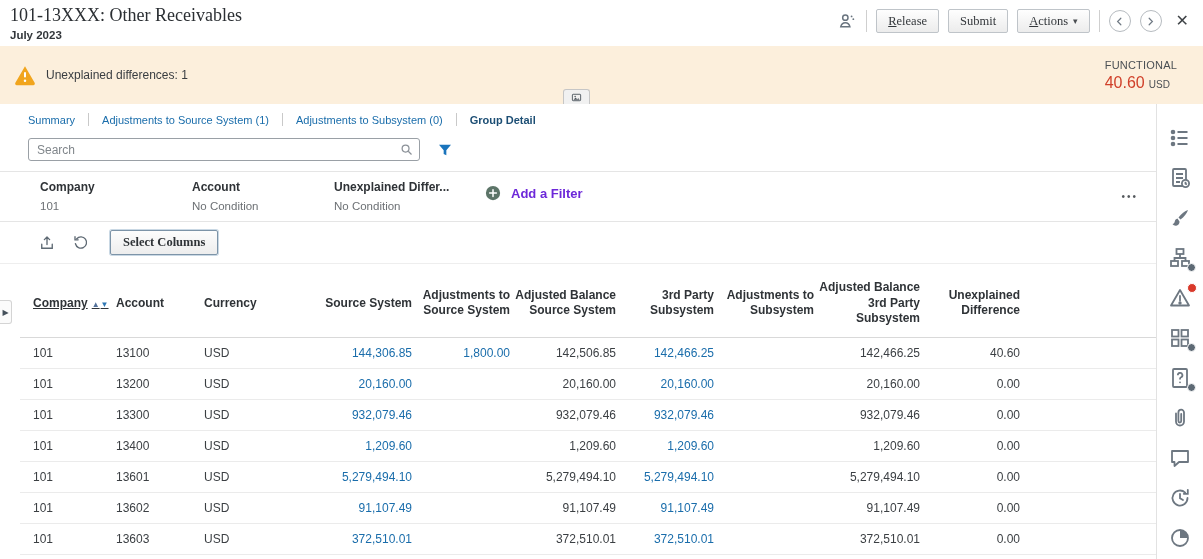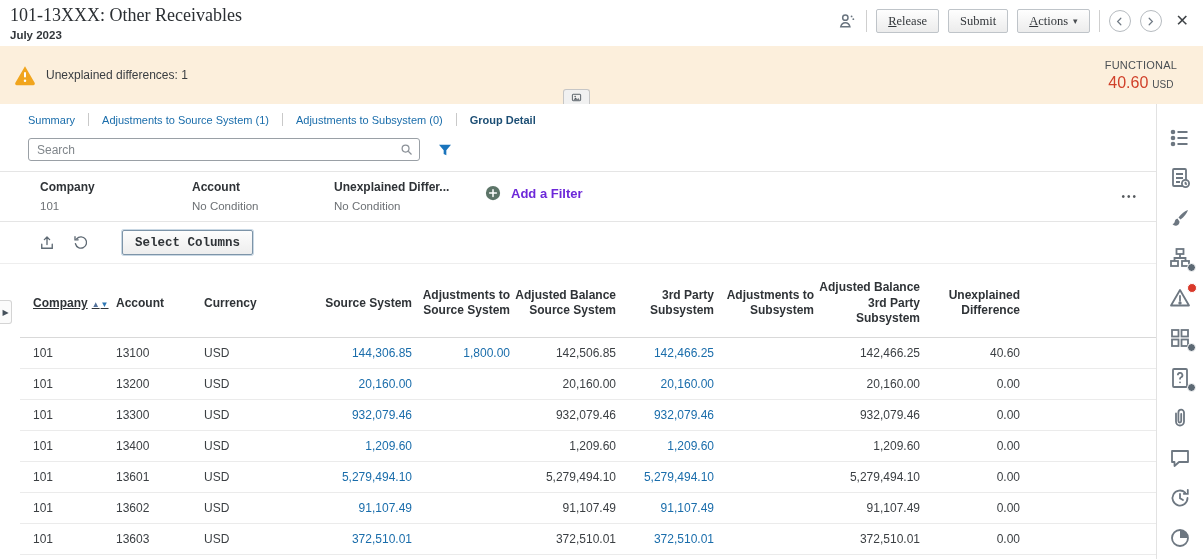--- a/index.html
+++ b/index.html
@@ -21,21 +21,21 @@
   .navcircle{width:22px;height:22px;border:1px solid #b6bbc0;border-radius:50%;display:flex;align-items:center;justify-content:center;color:#6f7984;cursor:pointer;}
   .navcircle svg{width:13px;height:13px;}
   .close-x{font-size:16px;color:#3f4347;margin-left:5px;cursor:pointer;line-height:1;}
 
   
   .banner{height:58px;background:#fcefdc;position:relative;display:flex;align-items:center;justify-content:space-between;padding:0 26px 0 14px;flex:0 0 auto;}
   .banner-left{display:flex;align-items:center;gap:10px;}
   .warn-icon{width:22px;height:22px;}
   .warn-icon svg{width:100%;height:100%;}
   .warn-text{font-size:12px;color:#393d41;}
-  .banner-right{text-align:center;}
+  .banner-right{text-align:left;}
   .func-label{font-size:11px;color:#4a4f54;letter-spacing:.2px;}
   .amount-line{margin-top:3px;}
   .amount{font-size:16px;color:#d0402a;}
   .cur{font-size:10px;color:#4a4f54;margin-left:4px;}
   .collapse-btn{position:absolute;left:563px;bottom:0;width:27px;height:15px;background:#f1f1f1;border:1px solid #c6c6c6;border-bottom:none;border-radius:3px 3px 0 0;display:flex;align-items:center;justify-content:center;color:#4e565e;cursor:pointer;}
   .collapse-btn svg{width:13px;height:11px;}
 
   
   .lower{flex:1;display:flex;min-height:0;}
   .content{flex:1;display:flex;flex-direction:column;min-width:0;position:relative;background:#fff;}
@@ -74,21 +74,21 @@
   .plus-circle{width:18px;height:18px;color:#5c7468;}
   .plus-circle svg{width:100%;height:100%;}
   .add-filter-label{font-size:13px;font-weight:700;color:#6d28d9;}
   .overflow-dots{margin-left:auto;font-size:10px;letter-spacing:2px;color:#55595d;cursor:pointer;}
 
   
   .toolbar-row{display:flex;align-items:center;padding:8px 0 8px 38px;border-bottom:1px solid #eee;flex:0 0 auto;}
   .tool-icon{width:18px;height:18px;color:#5f6a74;cursor:pointer;}
   .tool-icon svg{width:100%;height:100%;}
   .tool-icon + .tool-icon{margin-left:16px;}
-  .select-cols{margin-left:32px;height:25px;padding:0 12px;font-size:12.5px;font-weight:600;color:#2f3337;background:linear-gradient(#fdfdfd,#ededed);border:1px solid #7d94a8;border-radius:2px;box-shadow:0 0 0 1px #c9d8e4;cursor:pointer;font-family:Liberation Mono, monospace;}
+  .select-cols{margin-left:20px;height:25px;padding:0 12px;font-size:12.5px;font-weight:600;color:#2f3337;background:linear-gradient(#fdfdfd,#ededed);border:1px solid #7d94a8;border-radius:2px;box-shadow:0 0 0 1px #c9d8e4;cursor:pointer;font-family:Liberation Serif, serif;}
 
   
   .table-wrap{flex:1;overflow:hidden;padding:0 0 0 20px;}
   table{width:100%;border-collapse:collapse;table-layout:fixed;}
   thead th{font-size:12px;font-weight:700;color:#2f3337;vertical-align:middle;padding:16px 0 10px;line-height:1.3;border-bottom:1px solid #d9d9d9;}
   th.al,td.al{text-align:left;}
   th.ar,td.ar{text-align:right;}
   tbody td{font-size:12px;padding:8px 0;color:#3b3f43;border-bottom:1px solid #ebebeb;white-space:nowrap;overflow:hidden;}
   td.link{color:#1a6dab;cursor:pointer;}
   thead th:nth-child(1){width:96px;text-decoration:underline;}  td:nth-child(1){padding-left:13px;}  thead th:nth-child(1){padding-left:13px;}

